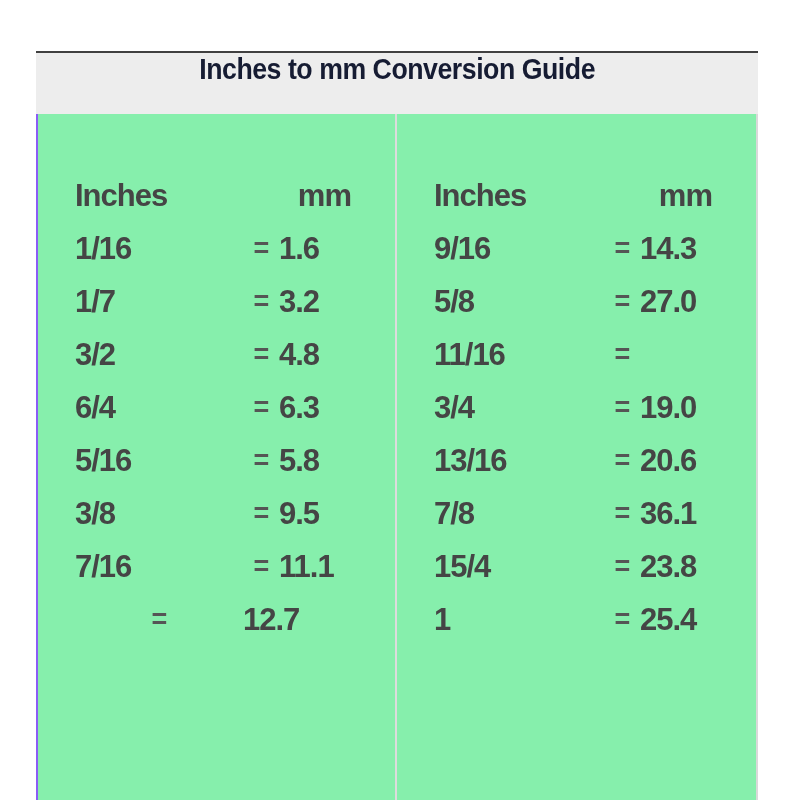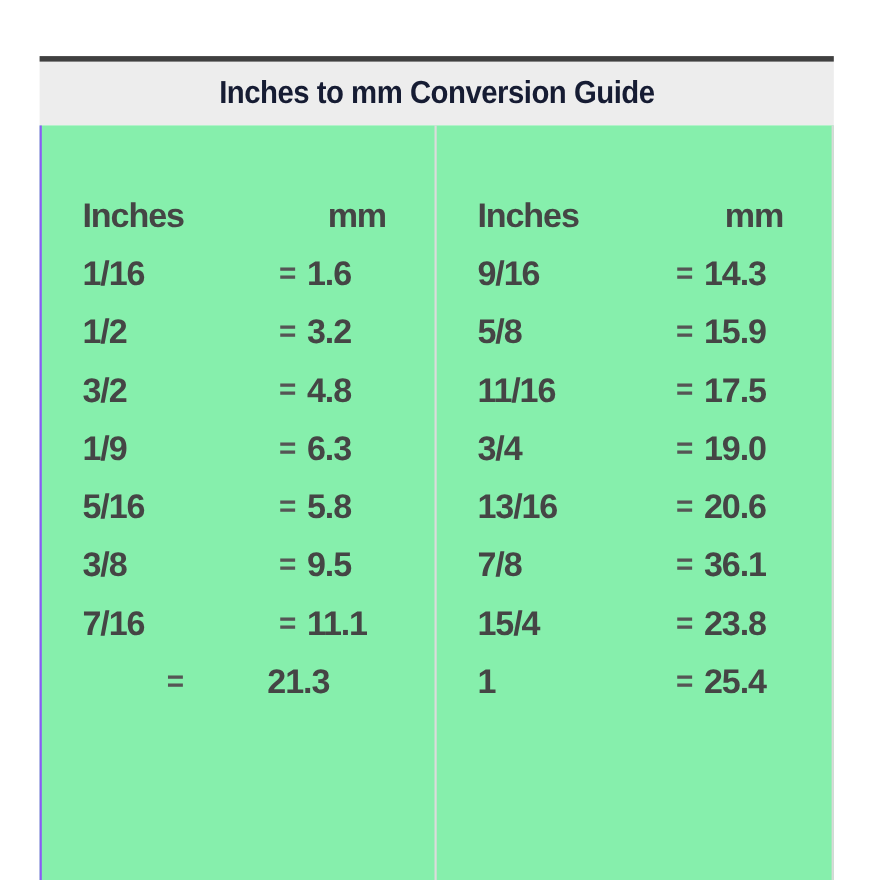--- a/index.html
+++ b/index.html
@@ -10,23 +10,22 @@
     overflow: hidden;
   }
   .guide {
     position: absolute;
     left: 36px; top: 51px;
     width: 722px;
   }
   .guide-header {
     height: 63px;
     background: #ededed;
-    border-top: 5px solid #404040;
+    border-top: 2px solid #404040;
     display: flex;
-    align-items: center;
     justify-content: center;
   }
   .guide-title {
     font-size: 29px;
     font-weight: bold;
     letter-spacing: -0.5px;
     color: #161c33;
     transform: scaleX(0.92);
   }
   .guide-body {
@@ -71,75 +70,74 @@
         <span class="cell-inches">Inches</span>
         <span class="cell-eq"></span>
         <span class="cell-mm">mm</span>
       </div>
       <div class="row">
         <span class="cell-inches">1/16</span>
         <span class="cell-eq">=</span>
         <span class="cell-mm">1.6</span>
       </div>
       <div class="row">
-        <span class="cell-inches">1/2</span>
+        <span class="cell-inches">1/7</span>
         <span class="cell-eq">=</span>
         <span class="cell-mm">3.2</span>
       </div>
       <div class="row">
         <span class="cell-inches">3/2</span>
         <span class="cell-eq">=</span>
         <span class="cell-mm">4.8</span>
       </div>
       <div class="row">
-        <span class="cell-inches">1/9</span>
+        <span class="cell-inches">6/4</span>
         <span class="cell-eq">=</span>
         <span class="cell-mm">6.3</span>
       </div>
       <div class="row">
         <span class="cell-inches">5/16</span>
         <span class="cell-eq">=</span>
         <span class="cell-mm">5.8</span>
       </div>
       <div class="row">
         <span class="cell-inches">3/8</span>
         <span class="cell-eq">=</span>
         <span class="cell-mm">9.5</span>
       </div>
       <div class="row">
         <span class="cell-inches">7/16</span>
         <span class="cell-eq">=</span>
         <span class="cell-mm">11.1</span>
       </div>
       <div class="row">
         <span class="cell-eq">=</span>
-        <span class="cell-mm">21.3</span>
+        <span class="cell-mm">12.7</span>
       </div>
     </div>
 
     <div class="col col-right">
       <div class="row header">
         <span class="cell-inches">Inches</span>
         <span class="cell-eq"></span>
         <span class="cell-mm">mm</span>
       </div>
       <div class="row">
         <span class="cell-inches">9/16</span>
         <span class="cell-eq">=</span>
         <span class="cell-mm">14.3</span>
       </div>
       <div class="row">
         <span class="cell-inches">5/8</span>
         <span class="cell-eq">=</span>
-        <span class="cell-mm">15.9</span>
+        <span class="cell-mm">27.0</span>
       </div>
       <div class="row">
         <span class="cell-inches">11/16</span>
         <span class="cell-eq">=</span>
-        <span class="cell-mm">17.5</span>
       </div>
       <div class="row">
         <span class="cell-inches">3/4</span>
         <span class="cell-eq">=</span>
         <span class="cell-mm">19.0</span>
       </div>
       <div class="row">
         <span class="cell-inches">13/16</span>
         <span class="cell-eq">=</span>
         <span class="cell-mm">20.6</span>

